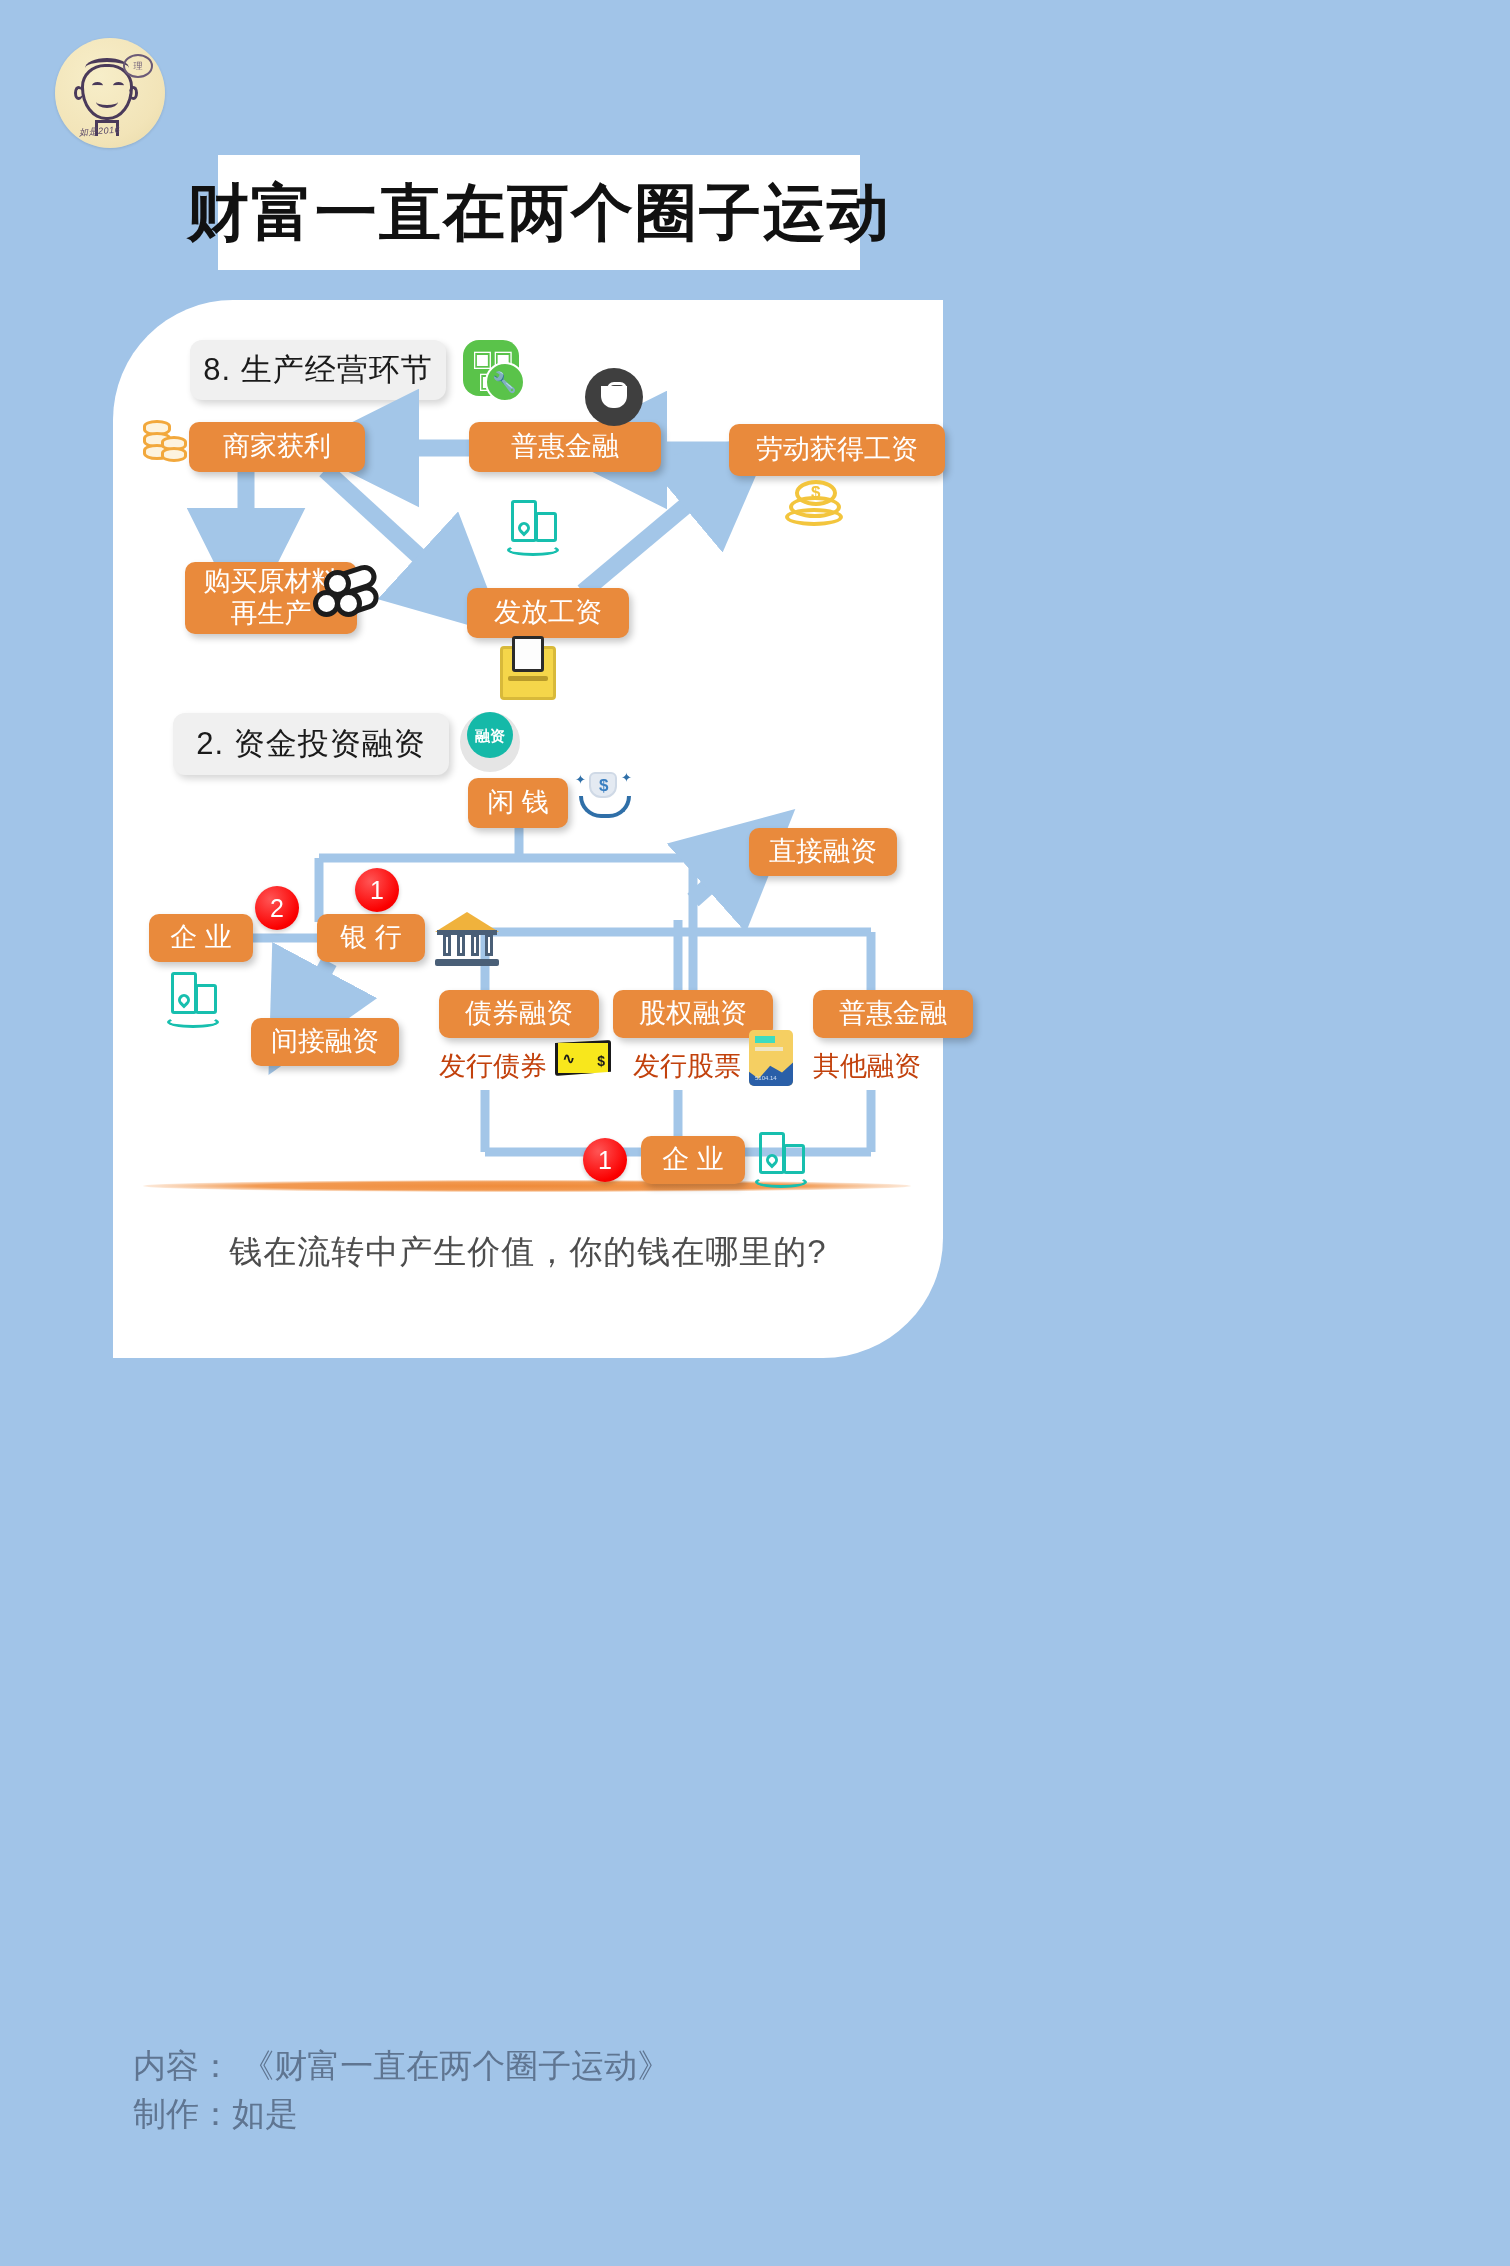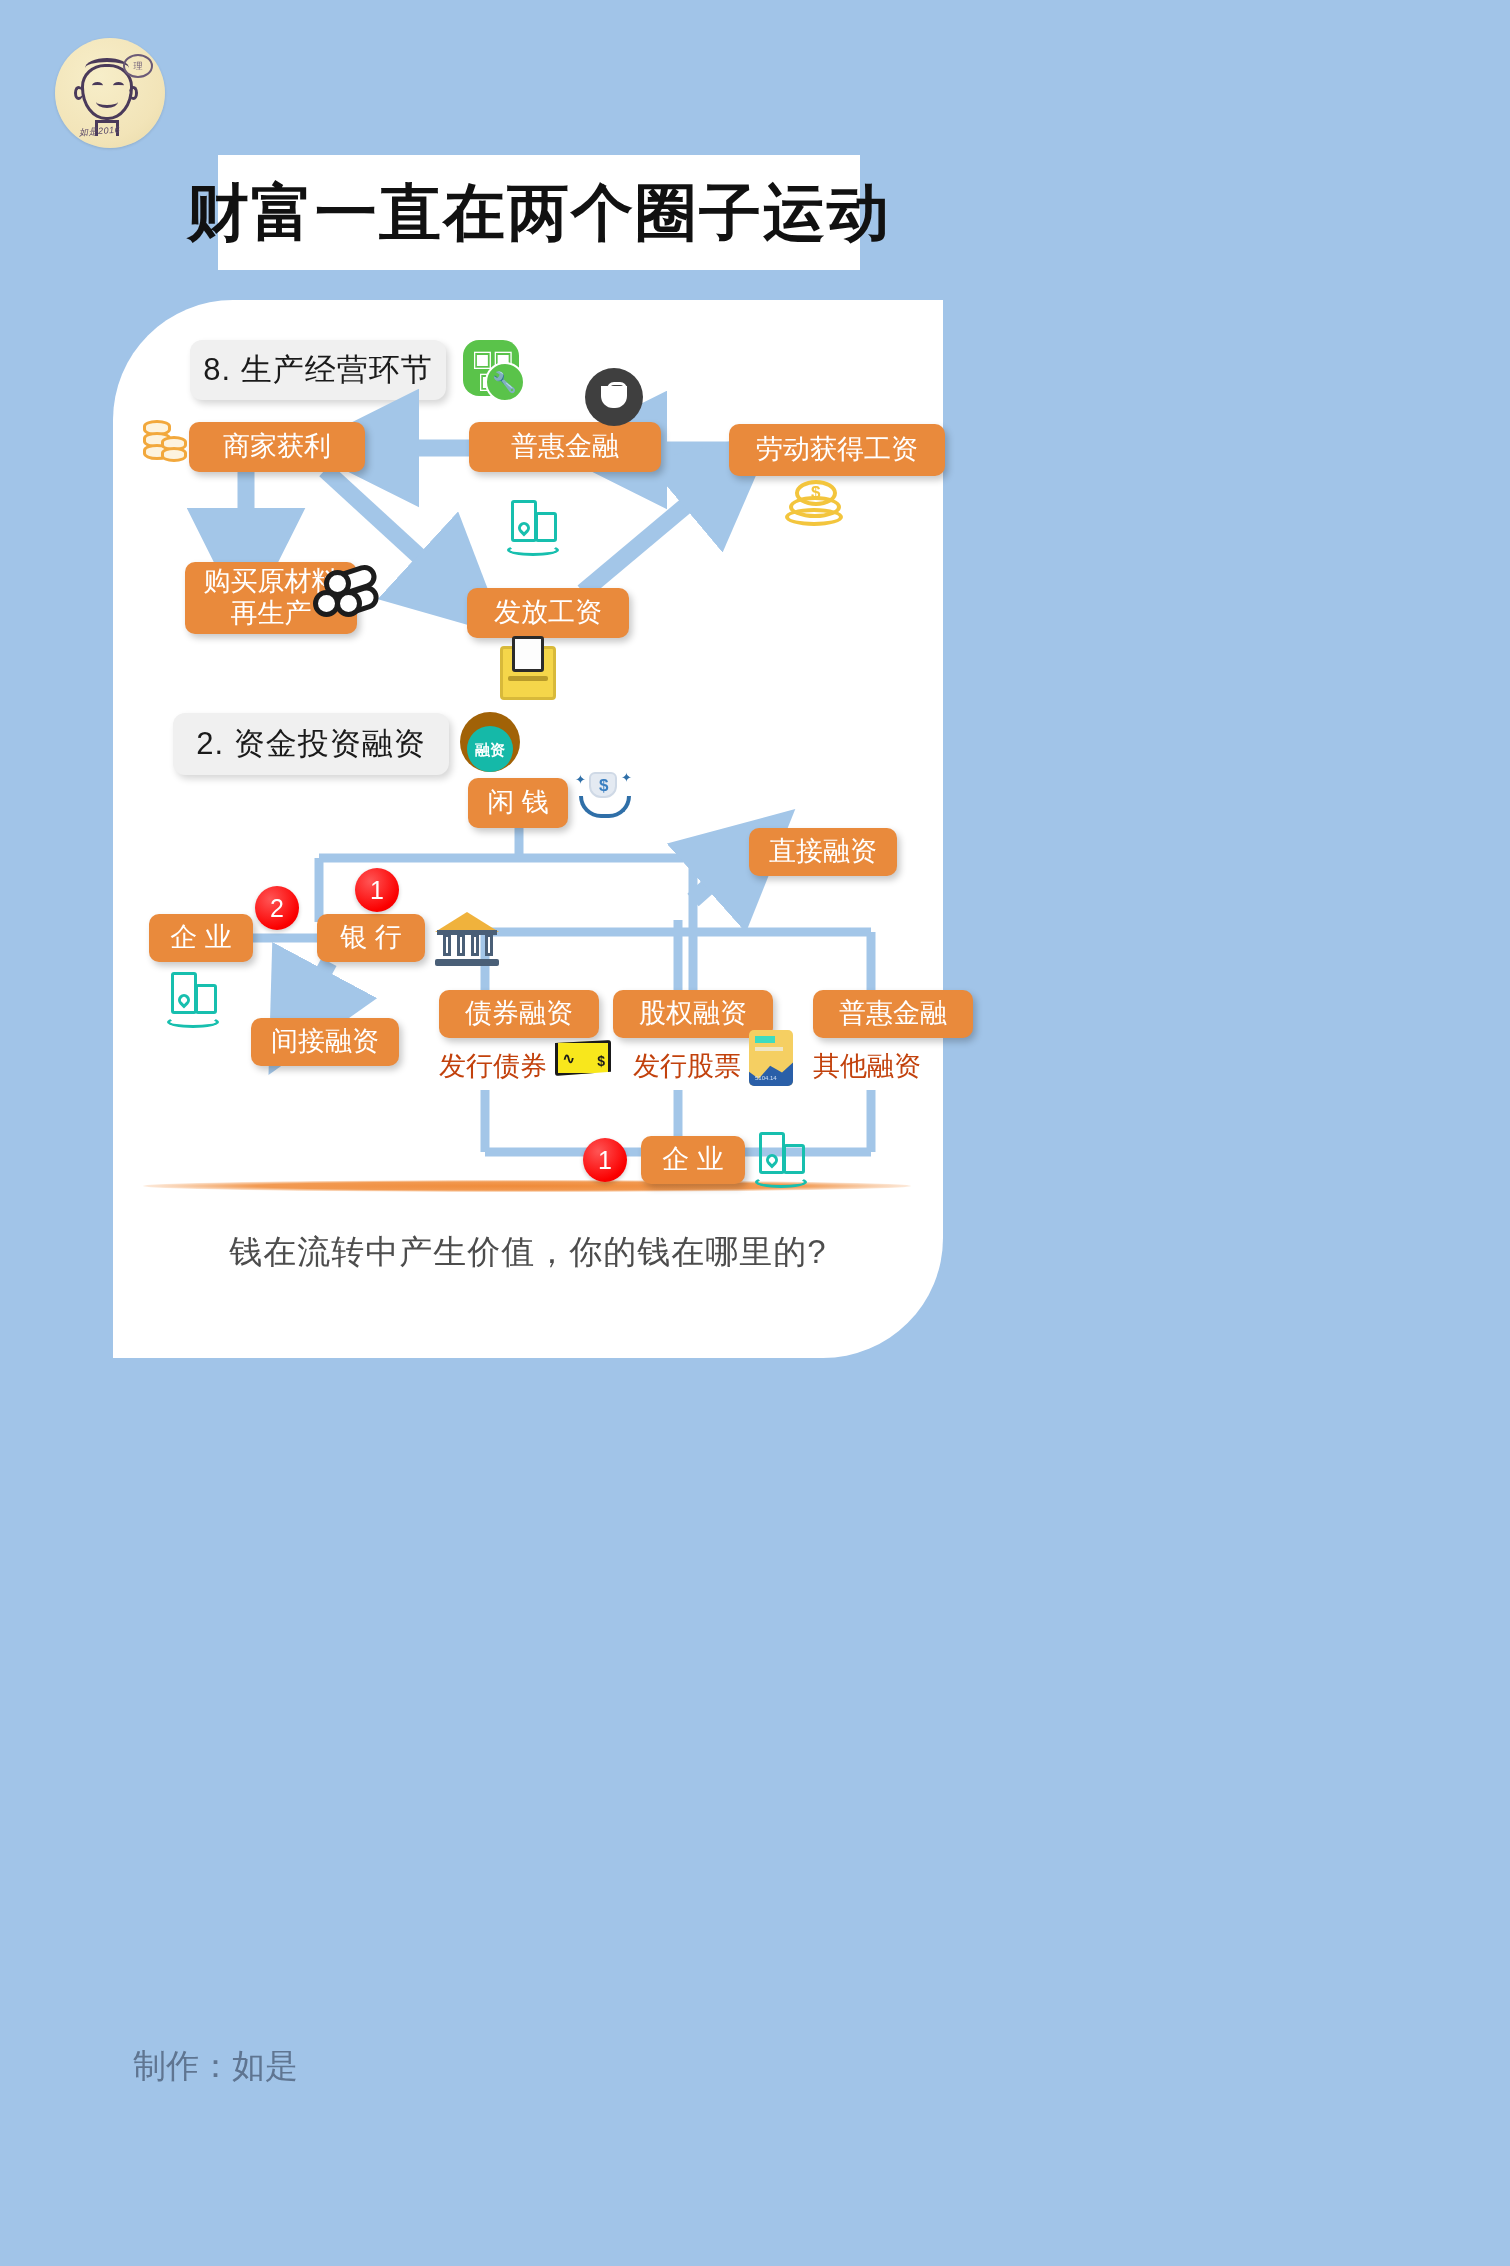--- a/index.html
+++ b/index.html
@@ -277,22 +277,22 @@
 
   
   .ic-atm { width: 62px; height: 66px; position: relative; }
   .atm-body { position: absolute; left: 2px; top: 10px; width: 56px; height: 54px; background: #f5d64a; border: 3px solid #d8b93a; border-radius: 4px; }
   .atm-slip { position: absolute; left: 14px; top: 0px; width: 32px; height: 36px; background: #fdfdfd; border: 3px solid #2b2b2b; border-radius: 3px; }
   .atm-slot { position: absolute; left: 10px; top: 40px; width: 40px; height: 5px; background: #b99b2a; border-radius: 2px; }
 
   
   .ic-rongzi {
     width: 60px; height: 60px; border-radius: 50%;
-    background: #a16207;
-    display:flex;align-items:flex-end;justify-content:center;
+    background: #e5e5e5;
+    display:flex;align-items:flex-start;justify-content:center;
     position: relative;
   }
   .ic-rongzi .inner {
     width: 46px; height: 46px; border-radius: 50%;
     background: #15b9a8;
     color: #ffffff;
     font-size: 15px; font-weight: bold;
     display:flex;align-items:center;justify-content:center;
     line-height: 1;
   }
@@ -577,14 +577,15 @@
       <div class="bld-pin"></div>
       <div class="bld-base"></div>
     </div>
   </div>
 
   <div class="divider"></div>
   <div class="tagline">钱在流转中产生价值，你的钱在哪里的?</div>
 </div>
 
 <div class="footer">
+  <div>内容： 《财富一直在两个圈子运动》</div>
   <div>制作：如是</div>
 </div>
 
 </body></html>

